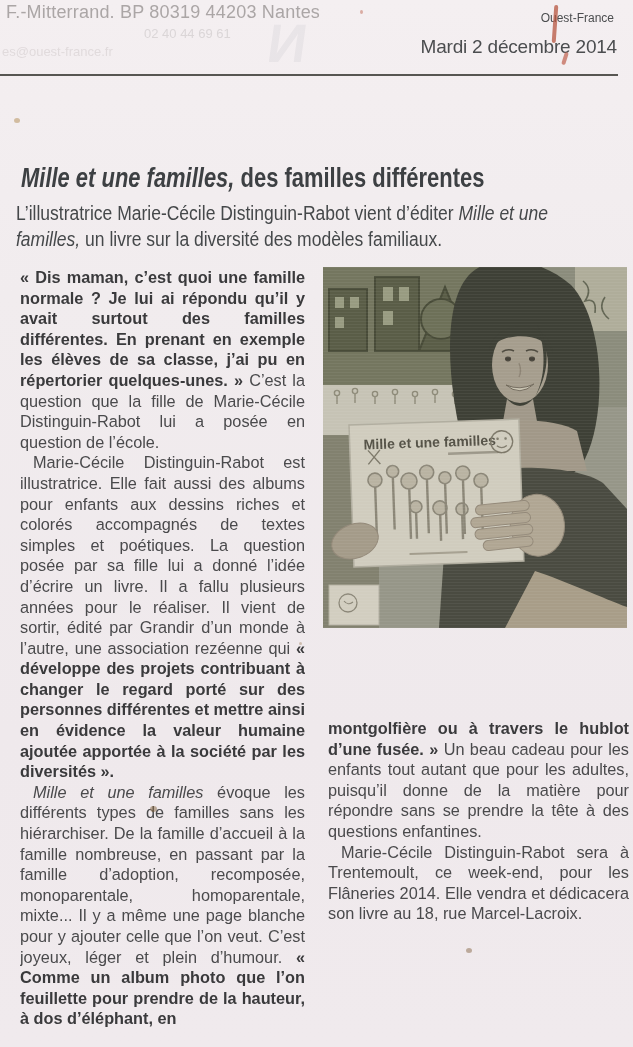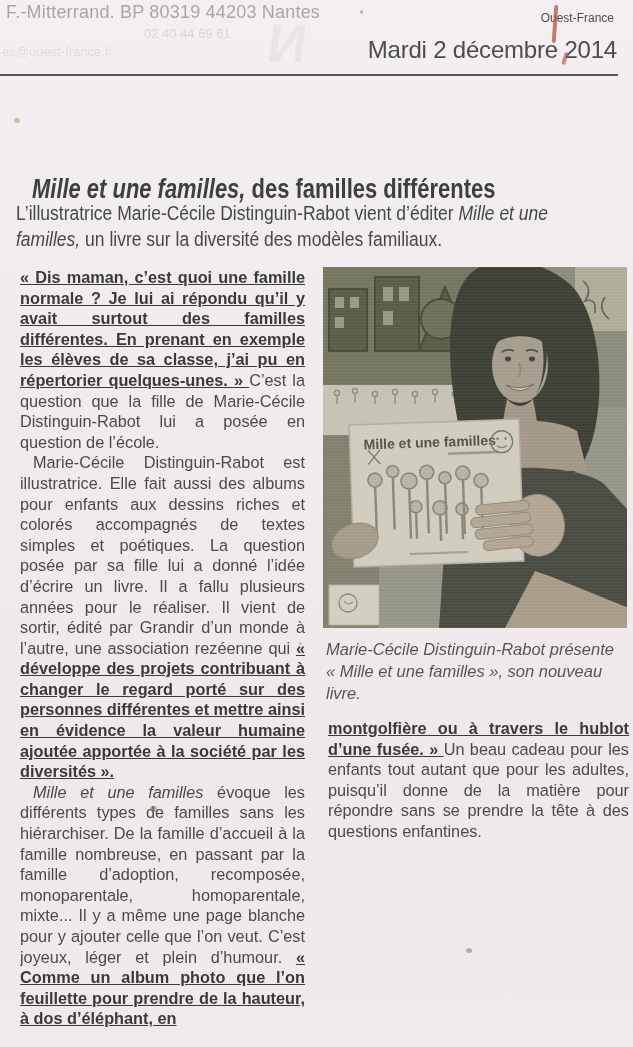--- a/index.html
+++ b/index.html
@@ -9,42 +9,42 @@
     font-family:"Liberation Sans",sans-serif;color:#4a4a4c;
   }
   
   .return-address{position:absolute;left:6px;top:2px;font-size:18px;color:#aba6a6;letter-spacing:.2px;}
   .ghost{position:absolute;color:rgba(148,142,142,.26);font-size:13px;}
   .ghost-phone{left:144px;top:26px;}
   .ghost-email{left:2px;top:44px;color:rgba(148,142,142,.20);}
   .ghost-n{position:absolute;left:268px;top:12px;font-size:54px;font-weight:700;
     color:rgba(95,95,108,.07);transform:scaleX(-1) skewX(8deg);}
   .paper-name{position:absolute;right:19px;top:11px;font-size:12px;color:#4b4d4f;}
-  .issue-date{position:absolute;right:16px;top:36px;font-size:24px;color:#4b4d4f;letter-spacing:-.2px;}
+  .issue-date{position:absolute;right:16px;top:36px;font-size:19px;color:#4b4d4f;letter-spacing:-.2px;}
   .red-stroke{position:absolute;left:553px;top:5px;width:4px;height:38px;background:#b44f39;
     opacity:.72;border-radius:3px;transform:rotate(4deg);}
   .red-tick{position:absolute;left:563px;top:52px;width:4px;height:13px;background:#bc5540;
     opacity:.65;border-radius:2px;transform:rotate(18deg);}
   .red-dot{position:absolute;left:360px;top:10px;width:3px;height:4px;background:#c06a55;
     opacity:.5;border-radius:50%;}
   .rule{position:absolute;left:0;top:74px;width:618px;height:2px;background:#575652;}
   
-  .headline{position:absolute;left:16px;top:156px;margin:16px;font-size:28.5px;font-weight:700;color:#3d4043;}
+  .headline{position:absolute;left:16px;top:156px;margin:5px;font-size:28.5px;font-weight:700;color:#3d4043;}
   .h-scale{display:inline-block;white-space:nowrap;transform:scaleX(.77);transform-origin:0 50%;}
   .headline em{font-style:italic;}
   .lede{position:absolute;left:16px;top:201px;width:660px;margin:0;
     font-size:20px;line-height:25.5px;color:#45484a;
     transform:scaleX(.875);transform-origin:0 0;}
   .lede em{font-style:italic;}
   
   .col{position:absolute;text-align:justify;font-size:16.3px;line-height:20.6px;
     color:#4a4a4c;hyphens:auto;-webkit-hyphens:auto;overflow:hidden;}
   .col p{margin:0;}
   .col p.indent{text-indent:13px;}
-  .col b{font-weight:700;color:#3a3a3c;text-decoration:underline;}
+  .col b{font-weight:700;color:#3a3a3c;}
   .col em{font-style:italic;}
   .col-left{left:20px;top:267px;width:285px;height:765px;}
   .col-right{left:328px;top:718px;width:301px;height:316px;}
   
   .photo{position:absolute;left:323px;top:267px;width:304px;height:361px;margin:0;
     box-shadow:0 0 0 1px rgba(120,118,108,.35) inset;}
   .photo::after{content:"";position:absolute;inset:0;pointer-events:none;
     background:repeating-linear-gradient(0deg,rgba(255,255,255,.05) 0 1px,rgba(0,0,0,0) 1px 3px),
                rgba(138,146,118,.08);}
   .caption{position:absolute;left:326px;top:638px;width:296px;
@@ -205,24 +205,24 @@
 
       <path d="M212,304 C242,314 282,332 304,340 L304,361 L182,361 Z" fill="#ab9f8a"></path>
 
       <g>
         <rect x="6" y="318" width="50" height="40" fill="#d8d4c7" stroke="#b5b1a4"></rect>
         <circle cx="25" cy="336" r="9" fill="none" stroke="#8b8678" stroke-width="1.3"></circle>
         <path d="M21,334 q4,5 9,1" stroke="#8b8678" fill="none" stroke-width="1.1"></path>
       </g>
     </svg>
   </figure>
-  <div class="caption">Marie-Cécile Distinguin-Rabot présente « Mille et une familles », son nouveau livre.</div>
 
   <div class="col col-right">
     <p><b>montgolfière ou à travers le hublot d’une fusée. » </b><span>Un beau cadeau pour les enfants tout autant que pour les adultes, puisqu’il donne de la matière pour répondre sans se prendre la tête à des questions enfantines.</span></p>
+    <p class="indent">Marie-Cécile Distinguin-Rabot sera à Trentemoult, ce week-end, pour les Flâneries 2014. Elle vendra et dédicacera son livre au 18, rue Marcel-Lacroix.</p>
   </div>
 
   <div class="spot spot1"></div>
   <div class="spot spot2"></div>
   <div class="spot spot3"></div>
   <div class="spot spot4"></div>
 
 </div>
 
 </body></html>

